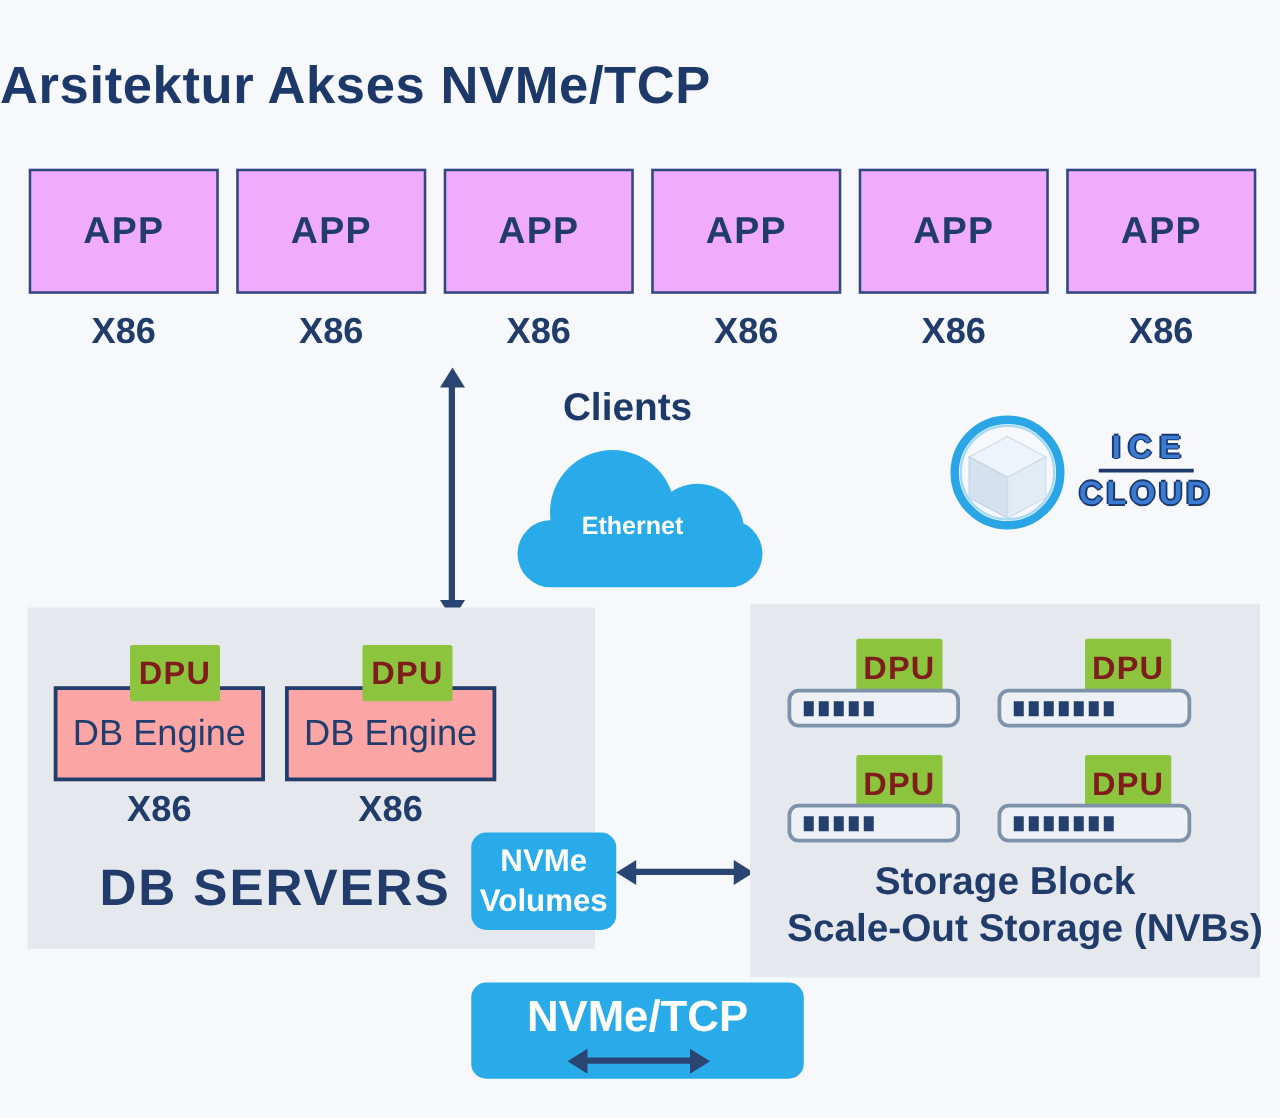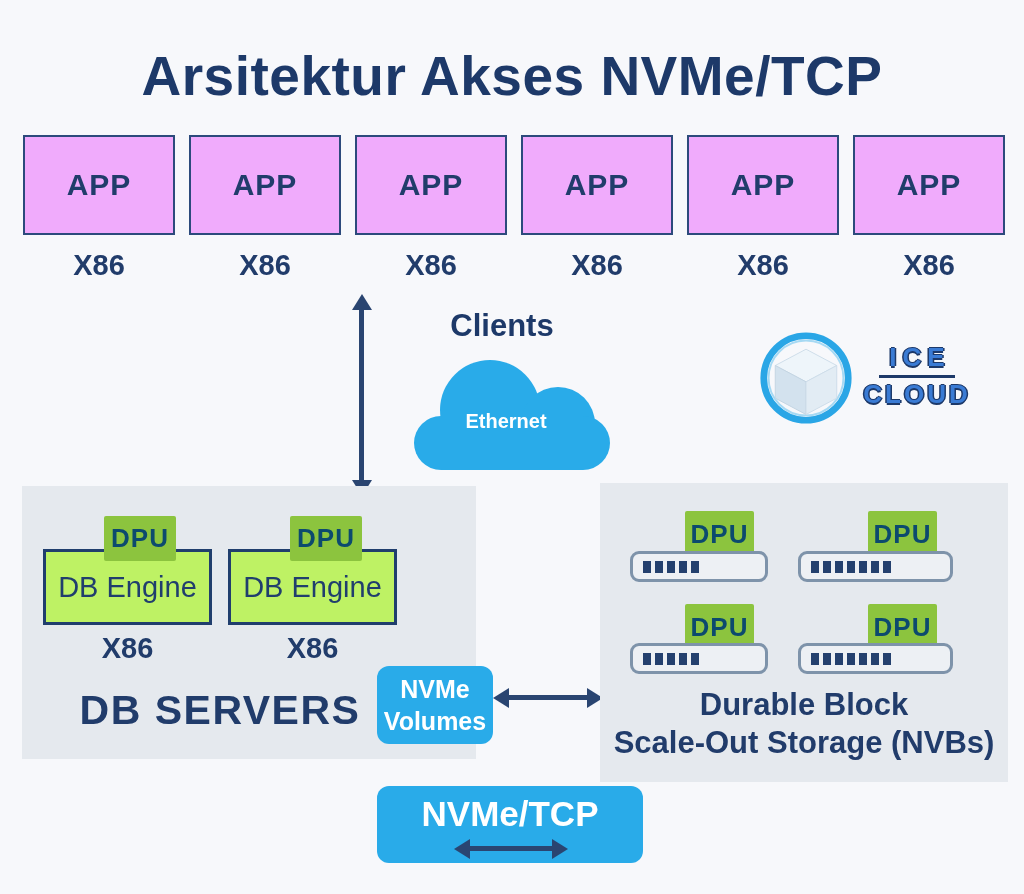--- a/index.html
+++ b/index.html
@@ -5,22 +5,22 @@
   html,body{margin:0;padding:0;}
   body{
     width:1024px;height:894px;position:relative;overflow:hidden;
     background:#f7f8fb;
     font-family:"Liberation Sans", sans-serif;
     color:#213c6b;
   }
   .abs{position:absolute;}
   
   .title{
-    left:0;top:44px;width:1024px;text-align:center;
-    font-size:55px;font-weight:700;color:#1d3969;letter-spacing:.5px;
+    left:0;top:44px;width:1024px;text-align:left;
+    font-size:42px;font-weight:700;color:#1d3969;letter-spacing:.5px;
   }
   
   .app-row{left:23px;top:135px;width:982px;display:flex;justify-content:space-between;}
   .app-box{
     width:152px;height:100px;box-sizing:border-box;
     background:#f0abfc;border:2px solid #2c4a7c;
     display:flex;align-items:center;justify-content:center;
     font-size:30px;font-weight:700;color:#213c6b;letter-spacing:1px;
   }
   .x86-row{left:23px;top:249px;width:982px;display:flex;justify-content:space-between;}
@@ -51,26 +51,26 @@
     text-shadow:-1.5px 0 #1d3969,1.5px 0 #1d3969,0 -1.5px #1d3969,0 1.5px #1d3969;}
   .logo-top{font-size:26px;letter-spacing:6px;display:inline-block;
     border-bottom:3px solid #1d3969;padding:0 4px 2px 10px;}
   .logo-bottom{font-size:26px;letter-spacing:3px;margin-top:2px;}
   
   .panel{background:#e5e9ee;}
   .panel-left{left:22px;top:486px;width:454px;height:273px;}
   .panel-right{left:600px;top:483px;width:408px;height:299px;}
   
   .engine{
-    width:169px;height:76px;box-sizing:border-box;background:#bef264;border:3px solid #203e6d;
+    width:169px;height:76px;box-sizing:border-box;background:#fca5a5;border:3px solid #203e6d;
     display:flex;align-items:center;justify-content:center;
     font-size:29px;color:#203e6d;z-index:1;
   }
   .dpu{
-    background:#8cc43e;color:#0c4a6e;font-size:26px;font-weight:700;letter-spacing:1px;
+    background:#8cc43e;color:#7f1d1d;font-size:26px;font-weight:700;letter-spacing:1px;
     display:flex;align-items:center;justify-content:center;border-radius:2px;
   }
   .dpu-engine{width:72px;height:45px;z-index:2;}
   .x86-small{width:169px;text-align:center;font-size:29px;font-weight:600;color:#213c6b;}
   .db-servers{left:60px;top:687px;width:320px;text-align:center;
     font-size:41px;font-weight:700;color:#213c6b;letter-spacing:1.5px;}
   
   .bluebox{background:#29abe9;color:#fff;display:flex;flex-direction:column;
     align-items:center;justify-content:center;z-index:3;border-radius:12px;}
   .nvme-volumes{left:377px;top:666px;width:116px;height:78px;
@@ -203,19 +203,19 @@
 <div class="abs unit" style="left:798px;top:643px;width:155px;">
     <i></i>
     <i></i>
     <i></i>
     <i></i>
     <i></i>
     <i></i>
     <i></i>
   </div>
 
-<div class="abs storage-label" style="top:687px;">Durable Block</div>
-<div class="abs storage-label" style="top:725px;">Scale-Out Storage (NVBs)</div>
+<div class="abs storage-label" style="top:687px;">Storage Block</div>
+<div class="abs storage-label" style="top:725px;padding-left:16px;">Scale-Out Storage (NVBs)</div>
 
 <div class="abs bluebox nvme-tcp">
   <span class="nvme-tcp-label">NVMe/TCP</span>
 </div>
 <div class="abs harrow" style="left:467px;top:846px;width:88px;z-index:4;"></div>
 
 </body></html>

